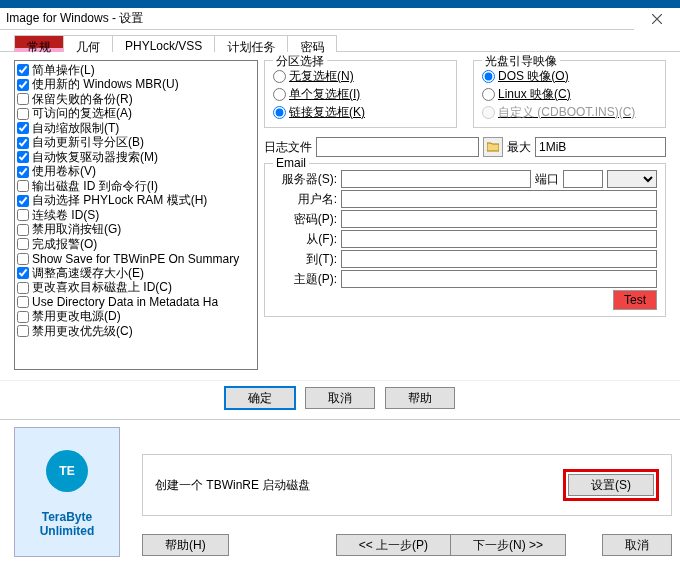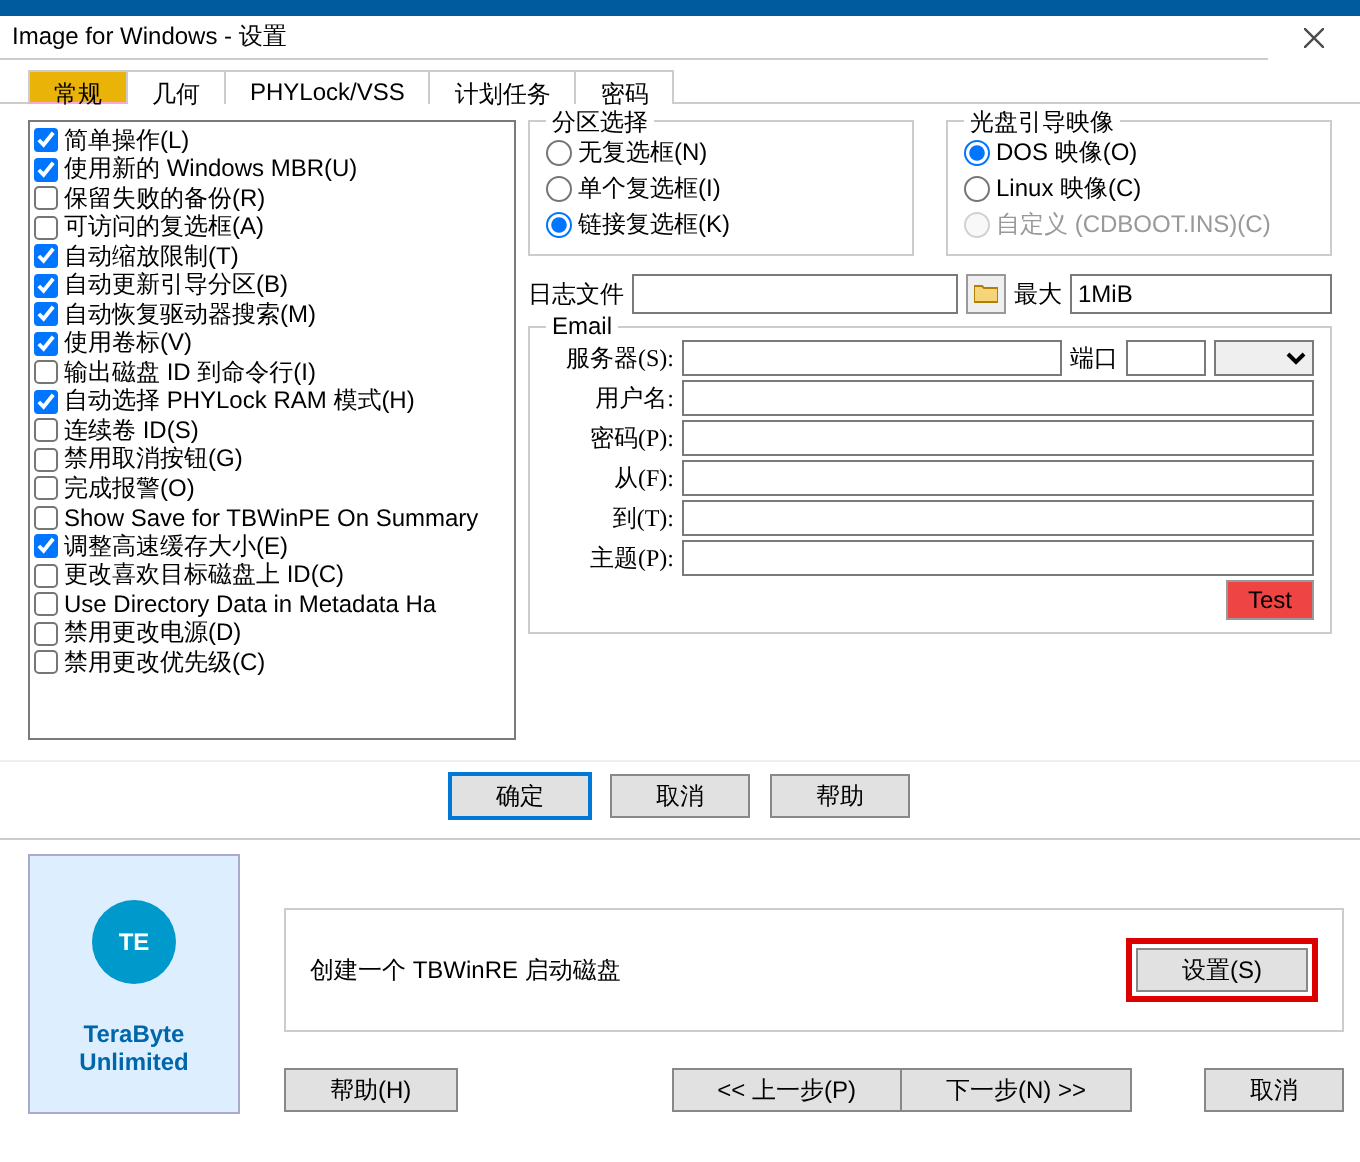--- a/index.html
+++ b/index.html
@@ -6,46 +6,46 @@
 body { width:680px; height:581px; background:#fff; position:relative; overflow:hidden; }
 
 .topbar { background:#005a9e; color:#fff; height:8px; }
 .titlebar { background:#fff; height:22px; display:flex; align-items:center; padding-left:6px; border-bottom:1px solid #ccc; }
 .titlebar span { color:#000; }
 .winctrl { margin-left:auto; width:46px; height:22px; background:#fff; display:flex; align-items:center; justify-content:center; }
 .winctrl svg { opacity:0.7; }
 
 .tabs { display:flex; height:22px; padding:4px 14px 0 14px; border-bottom:1px solid #ccc; background:#fff; }
 .tab { padding:3px 12px; border:1px solid #ccc; border-bottom:none; background:#fff; margin-right:-1px; cursor:pointer; position:relative; top:1px; }
-.tab.active { background:#eab308; z-index:2; border-bottom:1px solid #f9a8d4; }
+.tab.active { background:#b91c1c; z-index:2; border-bottom:4px solid #f9a8d4; }
 
 .panel { padding:8px 14px 10px 14px; }
 .panel-inner { display:flex; gap:6px; }
 
 .leftcol { width:244px; height:310px; border:1px solid #7a7a7a; overflow-y:scroll; padding:2px 2px; }
 .chk-row { display:flex; align-items:center; height:14.5px; white-space:nowrap; }
 .chk-row input { margin-right:3px; width:12px; height:12px; }
 
 .rightcol { flex:1; }
 .fieldset { border:1px solid #ccc; margin-bottom:3px; padding:6px 8px 6px 8px; position:relative; }
 .fieldset-label { position:absolute; top:-8px; left:8px; background:#fff; padding:0 3px; }
 .radio-row { display:flex; align-items:center; height:18px; }
 .radio-row input { margin-right:3px; }
 .radio-row.disabled { color:#999; }
-.top-sections { display:flex; gap:16px; }
+.top-sections { display:flex; gap:16px;text-decoration:underline; }
 .top-sections .fieldset { flex:1; }
 
 .log-row { display:flex; align-items:center; gap:4px; margin:6px 0; }
 .log-row input[type=text] { flex:1; height:20px; border:1px solid #7a7a7a; padding:0 3px; }
 .icon-btn { width:20px; height:20px; border:1px solid #999; background:#efefef; display:flex; align-items:center; justify-content:center; cursor:pointer; }
 .spin { width:50px; height:20px; border:1px solid #7a7a7a; padding:0 3px; }
 
 .email-box { }
 .em-row { display:flex; align-items:center; margin-bottom:2px; gap:4px; }
-.em-label { width:64px; text-align:right; white-space:nowrap;font-family:Liberation Serif, serif; }
+.em-label { width:64px; text-align:right; white-space:nowrap; }
 .em-input { flex:1; height:18px; border:1px solid #7a7a7a; padding:0 3px; }
 .em-short { width:40px; height:18px; border:1px solid #7a7a7a; }
 .em-drop { width:50px; height:18px; border:1px solid #7a7a7a; background:#efefef; }
 .test-btn { margin-left:auto; height:20px; padding:0 10px; border:1px solid #999; background:#ef4444; cursor:pointer; }
 .test-row { display:flex; margin-top:2px; }
 
 .dlg-buttons { display:flex; justify-content:center; gap:10px; padding:6px 0; border-top:1px solid #eee; background:#fff; }
 .btn { height:22px; padding:0 22px; border:1px solid #888; background:#e1e1e1; cursor:pointer; }
 .btn.primary { background:#e1e1e1; border:1px solid #0078d7; outline:1px solid #0078d7; }
 

